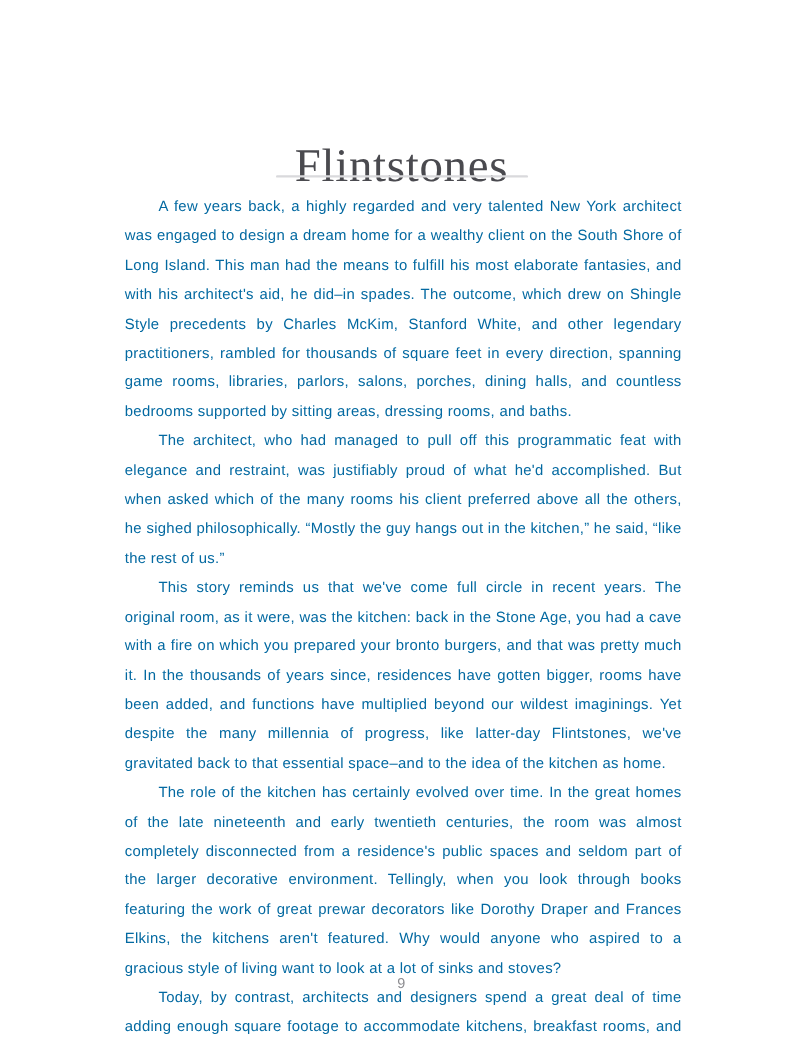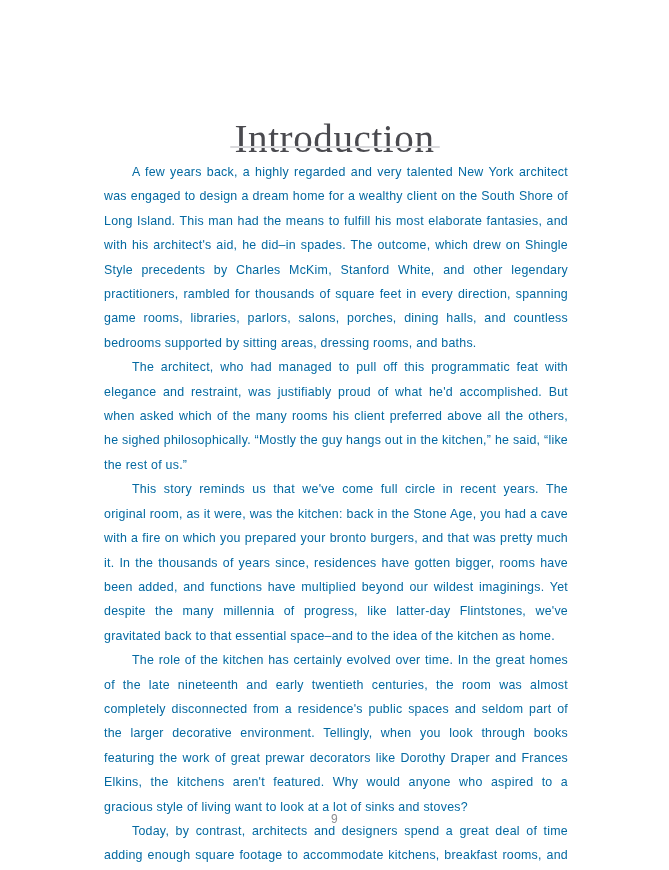--- a/index.html
+++ b/index.html
@@ -73,21 +73,21 @@
     font-size: 12px;
     color: #8c8c90;
     letter-spacing: 0.3px;
   }
 </style>
 </head>
 <body>
 
 <div class="page">
 
-  <h1 class="chapter-title">Introduction</h1>
+  <h1 class="chapter-title">Flintstones</h1>
 
   <div class="title-rule"></div>
 
   <div class="body-column">
     <p>A few years back, a highly regarded and very talented New York architect was engaged to design a dream home for a wealthy client on the South Shore of Long Island. This man had the means to fulfill his most elaborate fantasies, and with his architect's aid, he did–in spades. The outcome, which drew on Shingle Style precedents by Charles McKim, Stanford White, and other legendary practitioners, rambled for thousands of square feet in every direction, spanning game rooms, libraries, parlors, salons, porches, dining halls, and countless bedrooms supported by sitting areas, dressing rooms, and baths.</p>
     <p>The architect, who had managed to pull off this programmatic feat with elegance and restraint, was justifiably proud of what he'd accomplished. But when asked which of the many rooms his client preferred above all the others, he sighed philosophically. “Mostly the guy hangs out in the kitchen,” he said, “like the rest of us.”</p>
     <p>This story reminds us that we've come full circle in recent years. The original room, as it were, was the kitchen: back in the Stone Age, you had a cave with a fire on which you prepared your bronto burgers, and that was pretty much it. In the thousands of years since, residences have gotten bigger, rooms have been added, and functions have multiplied beyond our wildest imaginings. Yet despite the many millennia of progress, like latter-day Flintstones, we've gravitated back to that essential space–and to the idea of the kitchen as home.</p>
     <p>The role of the kitchen has certainly evolved over time. In the great homes of the late nineteenth and early twentieth centuries, the room was almost completely disconnected from a residence's public spaces and seldom part of the larger decorative environment. Tellingly, when you look through books featuring the work of great prewar decorators like Dorothy Draper and Frances Elkins, the kitchens aren't featured. Why would anyone who aspired to a gracious style of living want to look at a lot of sinks and stoves?</p>
     <p>Today, by contrast, architects and designers spend a great deal of time adding enough square footage to accommodate kitchens, breakfast rooms, and dens–the holy trinity of modern living–when renovating classic homes. They also explicitly connect these rooms to more formal spaces, which are typically reserved for special occasions.</p>
 

